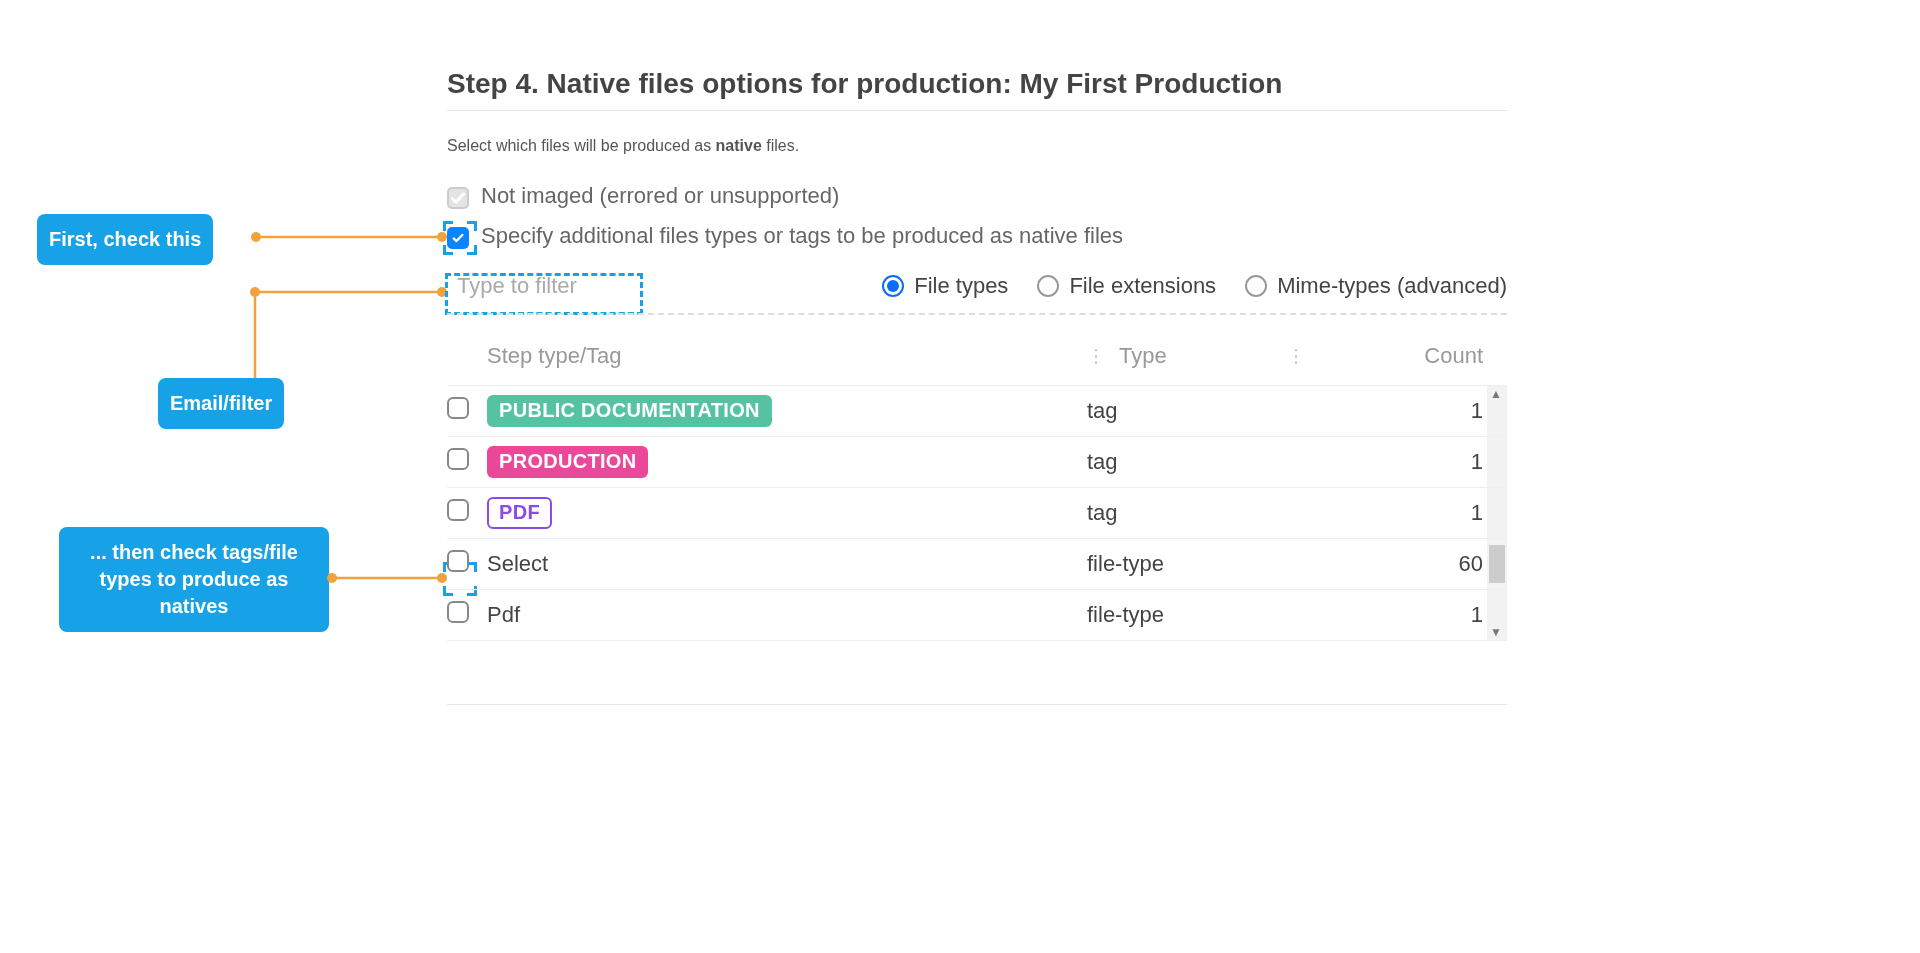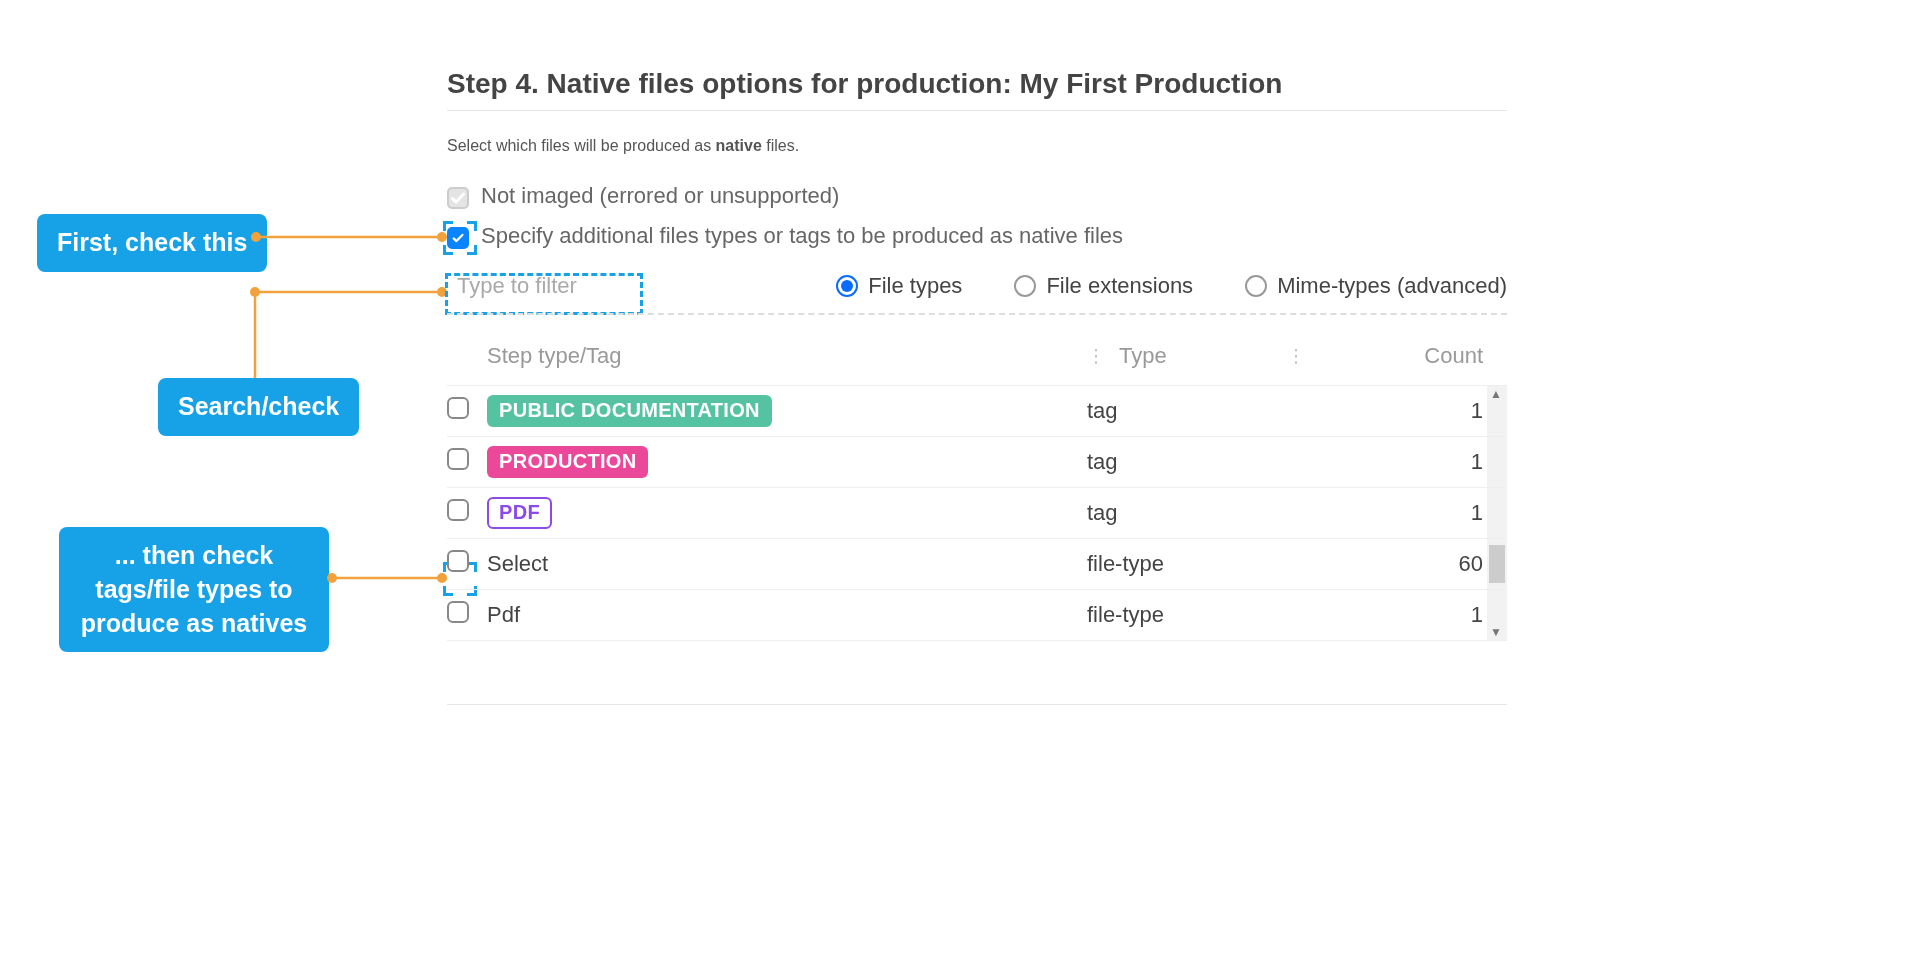--- a/index.html
+++ b/index.html
@@ -60,21 +60,21 @@
     align-items: center;
     border-bottom: 2px dashed #ddd;
     padding-bottom: 8px;
   }
   .filter-input {
     font-size: 22px;
     color: #aaa;
     padding: 6px 10px;
     width: 190px;
   }
-  .radios { margin-left: auto; display: flex; gap: 52px; align-items: center; font-size: 22px; color: #444;}
+  .radios { margin-left: auto; display: flex; gap: 29px; align-items: center; font-size: 22px; color: #444;}
   .radio { display: inline-flex; align-items: center; gap: 10px; cursor: pointer;}
   .r-outer {
     width: 22px; height: 22px; border-radius: 50%;
     border: 2px solid #999; display: inline-flex; align-items: center; justify-content: center;
     flex: 0 0 22px;
   }
   .r-outer.sel { border-color: #0a6cff; }
   .r-inner { width: 12px; height: 12px; border-radius: 50%; background: #0a6cff; }
   .table {
     margin-top: 18px;
@@ -126,23 +126,23 @@
   }
   .scroll-strip .arrow { position: absolute; left: 3px; font-size: 12px; color: #777; }
   .scroll-strip .arrow.up { top: 1px; }
   .scroll-strip .arrow.dn { bottom: 1px; }
   .scroll-strip .thumb { position: absolute; left: 2px; right: 2px; background: #ccc; }
   .callout {
     position: absolute;
     background: #17a1e6;
     color: #fff;
     font-weight: 600;
-    font-size: 25px;
+    font-size: 20px;
     border-radius: 8px;
-    padding: 12px 20px;
+    padding: 12px 12px;
     text-align: center;
     line-height: 1.35;
   }
   svg.conn { position: absolute; overflow: visible; pointer-events: none; }
   .dot { fill: #f1a23c; }
   .conn-line { stroke: #f1a23c; stroke-width: 2.5; fill: none; }
   .bracket {
     position: absolute;
     pointer-events: none;
   }
@@ -159,21 +159,21 @@
     position:absolute;
     border: 3px dashed #17a1e6;
     pointer-events:none;
   }
 </style>
 </head>
 <body>
 
 <div class="callout" style="left:37px; top:214px;">First, check this</div>
 
-<div class="callout" style="left:158px; top:378px;">Search/check</div>
+<div class="callout" style="left:158px; top:378px;">Email/filter</div>
 
 <div class="callout" style="left:59px; top:527px; width:270px;">... then check tags/file types to produce as natives</div>
 
 <svg class="conn" style="left:0; top:0;" width="1920" height="953">
 
   <circle class="dot" cx="256" cy="237" r="5"></circle>
   <path class="conn-line" d="M256 237 H 442"></path>
   <circle class="dot" cx="442" cy="237" r="5"></circle>
 
   <circle class="dot" cx="255" cy="292" r="5"></circle>

